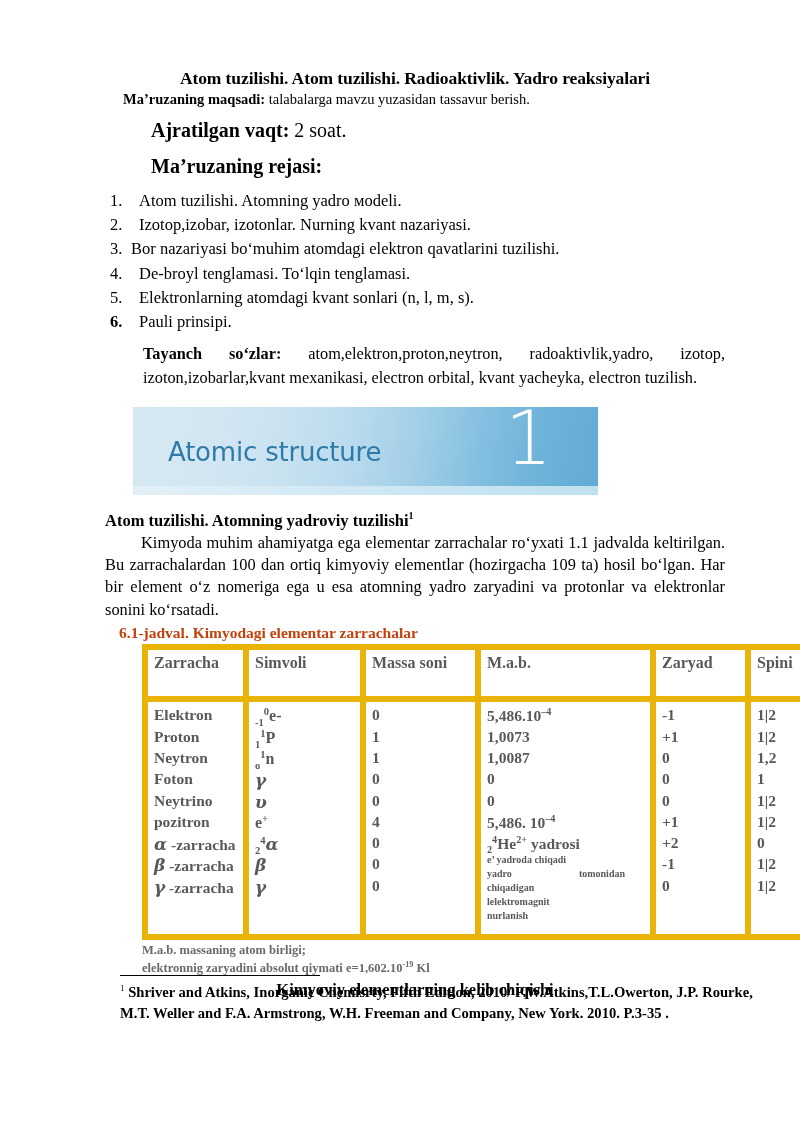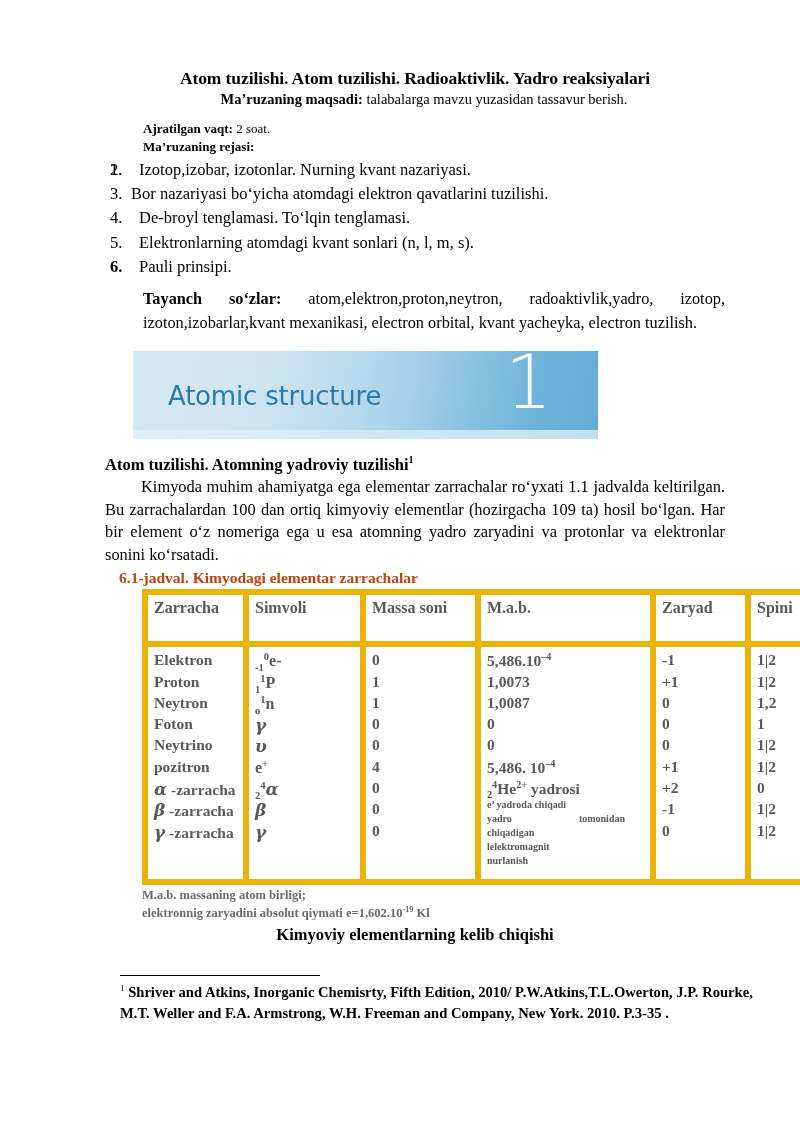--- a/index.html
+++ b/index.html
@@ -32,33 +32,32 @@
   
   .doc-title {
     font-size: 17.5px;
     font-weight: bold;
     text-align: center;
     line-height: 1.18;
     letter-spacing: -0.1px;
     margin: 0 0 2px 0;
   }
   .subtitle-line {
-    text-align: center;
     font-size: 14.5px;
     line-height: 1.2;
-    margin: 0 0 12px 0;
+    margin: 0 0 4px 0;
     padding-left: 18px;
   }
   .subtitle-line .lead {
     font-weight: bold;
   }
   .indent-line {
-    font-size: 13px;
+    font-size: 20px;
     line-height: 1.42;
-    margin: 0;
+    margin: 8px;
     padding-left: 38px;
   }
   .indent-line .lead {
     font-weight: bold;
   }
 
   
   ol.plan {
     list-style: none;
     margin: 1px 0 0 0;
@@ -295,28 +294,29 @@
       <span>2 soat.</span>
     </div>
 
     <div class="indent-line">
       <span class="lead">Ma’ruzaning rejasi:</span>
     </div>
 
     <ol class="plan">
       <li>
         <span class="num">1.</span>
+        <span>Atom tuzilishi. Atomning yadro мodeli.</span>
       </li>
       <li>
         <span class="num">2.</span>
         <span>Izotop,izobar, izotonlar. Nurning kvant nazariyasi.</span>
       </li>
       <li class="tight">
         <span class="num">3.</span>
-        <span>Bor nazariyasi bo‘yicha atomdagi elektron qavatlarini tuzilishi.</span>
+        <span>Bor nazariyasi bo‘muhim atomdagi elektron qavatlarini tuzilishi.</span>
       </li>
       <li>
         <span class="num">4.</span>
         <span>De-broyl tenglamasi. To‘lqin tenglamasi.</span>
       </li>
       <li>
         <span class="num">5.</span>
         <span>Elektronlarning atomdagi kvant sonlari (n, l, m, s).</span>
       </li>
       <li class="bold-num">

